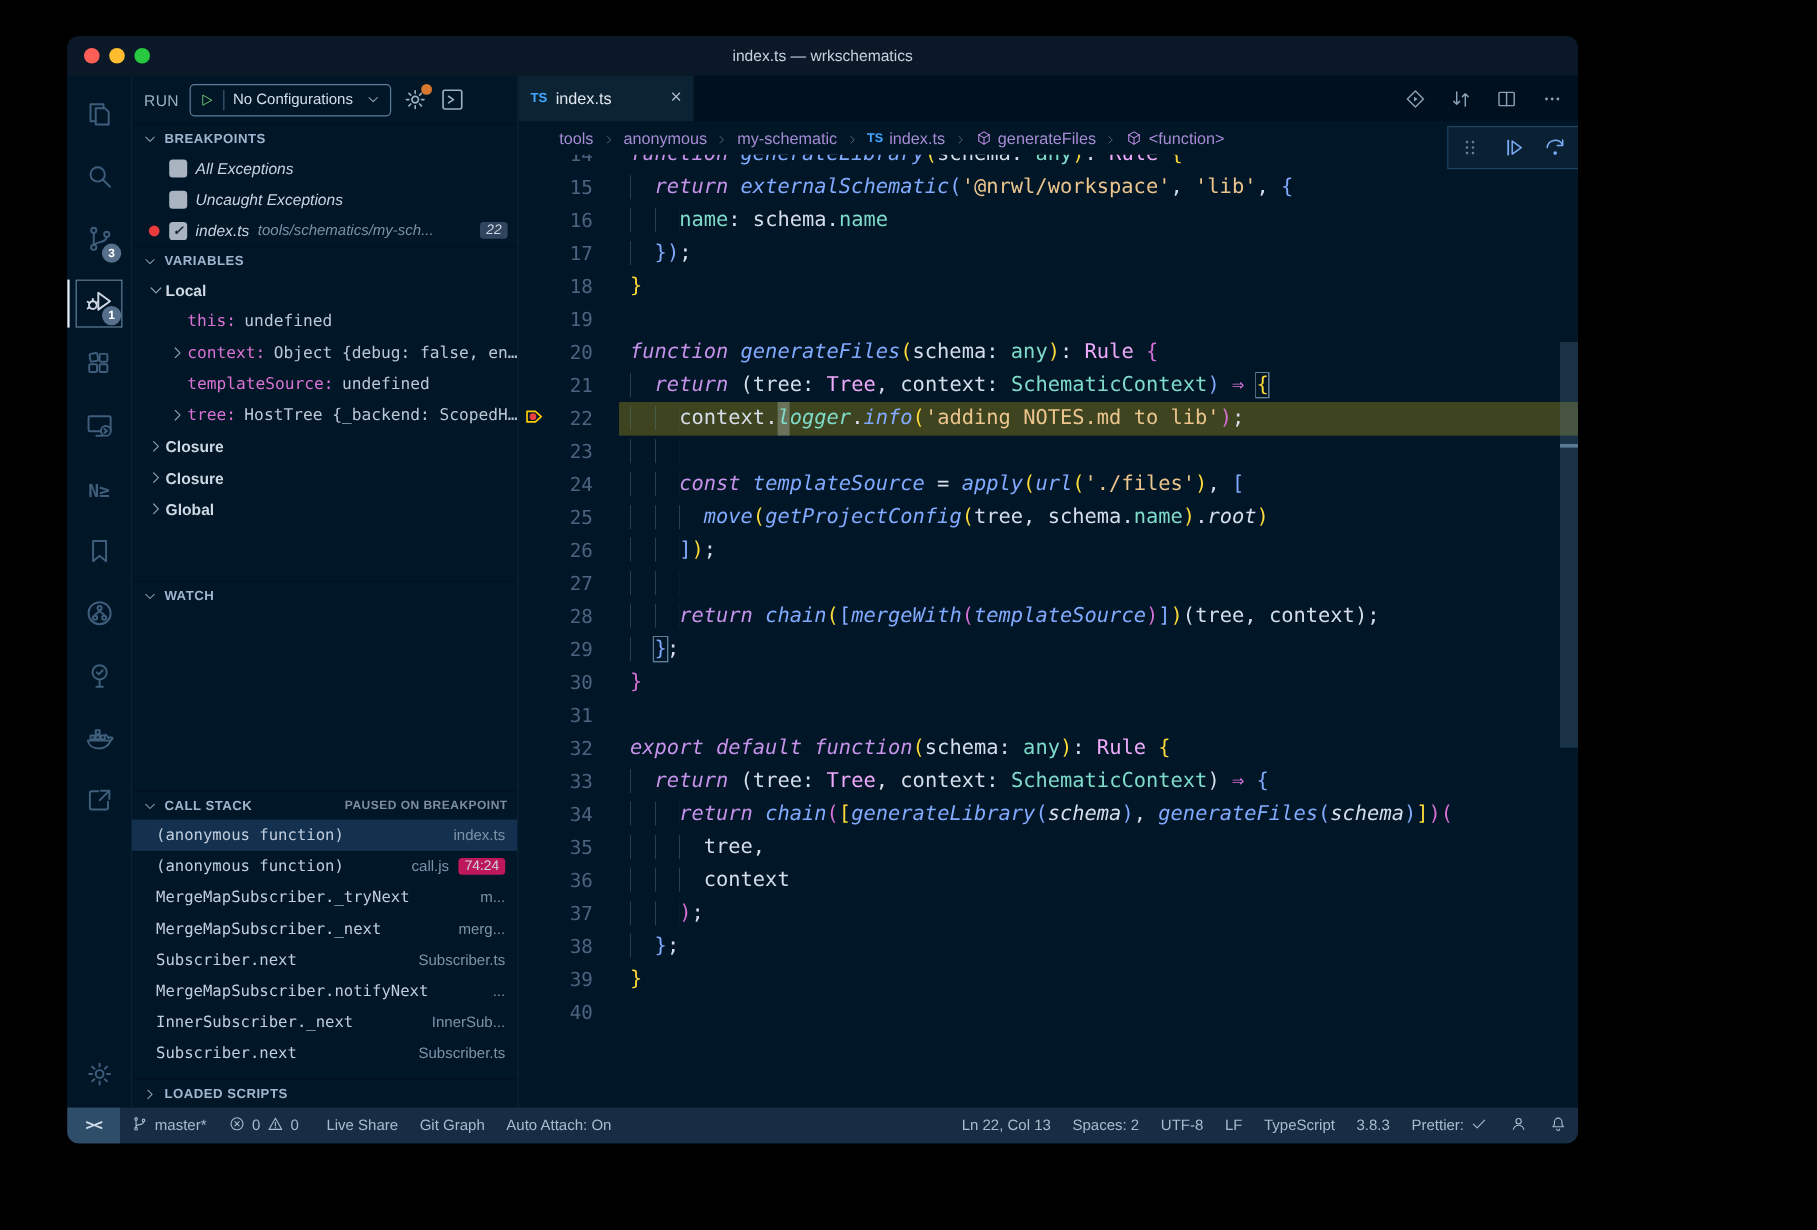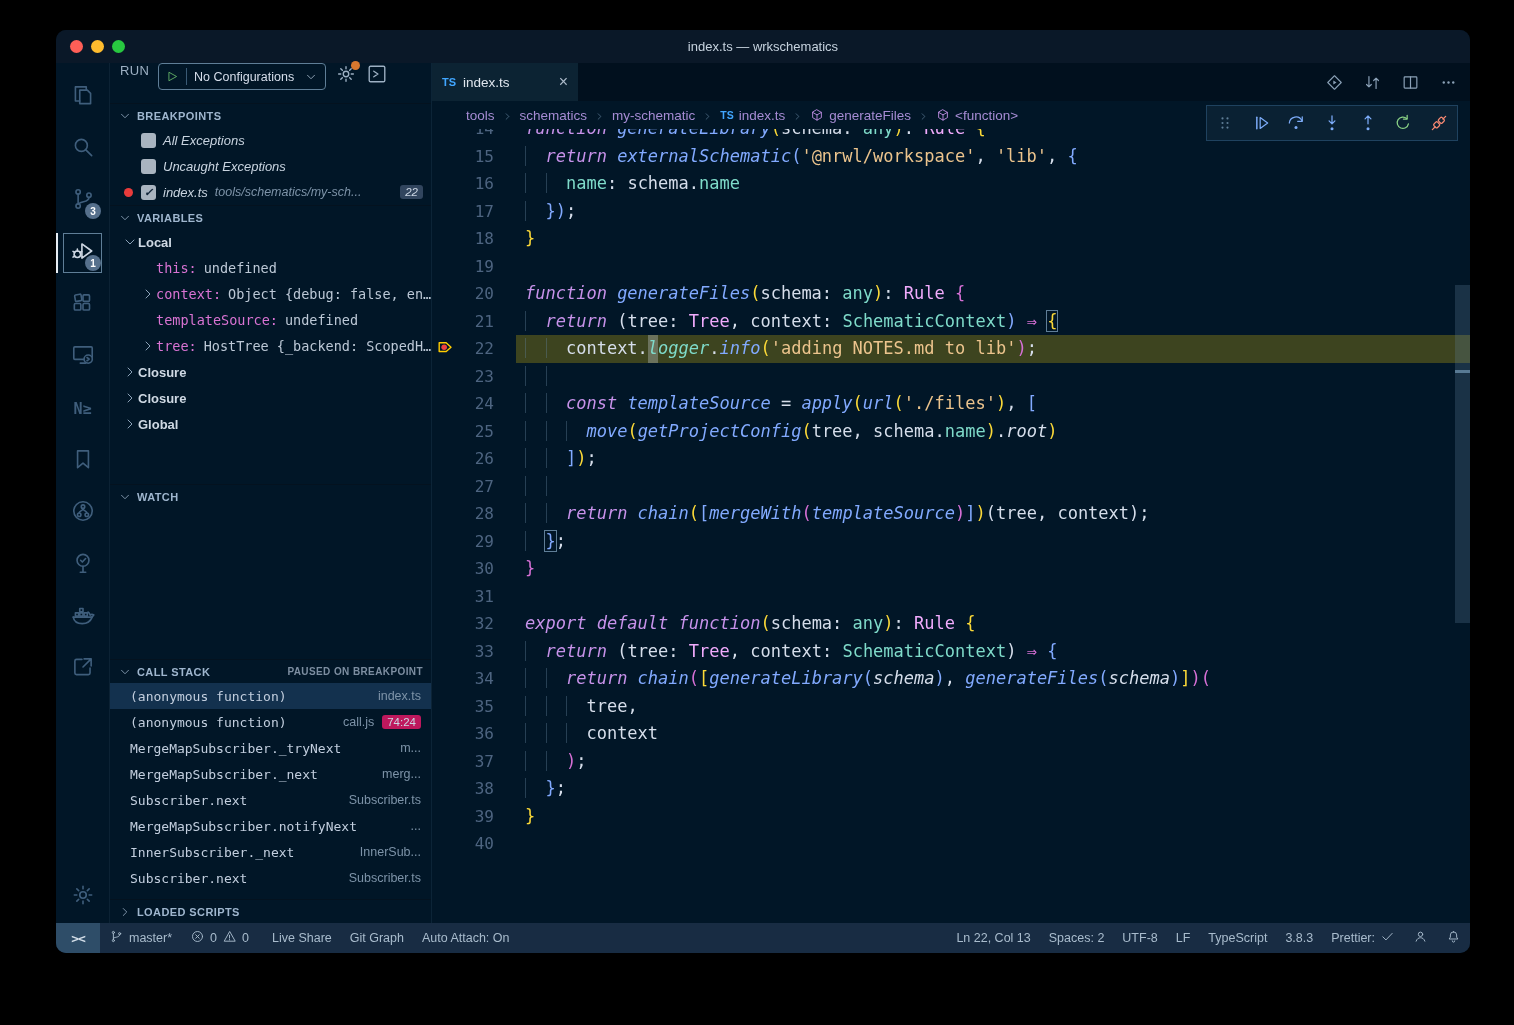--- a/index.html
+++ b/index.html
@@ -1,20 +1,20 @@
 <!DOCTYPE html>
 <html><head>
 <meta charset="utf-8">
 <style>
   * { margin:0; padding:0; box-sizing:border-box; }
   html,body { width:1514px; height:1025px; background:#000; overflow:hidden;
     font-family:"Liberation Sans", sans-serif; }
   svg { stroke:currentColor; fill:none; stroke-width:1.5; stroke-linecap:round; stroke-linejoin:round; }
 
-  .window { position:absolute; left:56px; top:30px; width:1414px; height:923px;
+  .window { position:absolute; left:56px; top:30px; width:1259px; height:923px;
     background:#011627; border-radius:10px; overflow:hidden; display:flex; flex-direction:column; }
 
   
   .titlebar { height:33px; background:#0a1828; position:relative; flex:0 0 auto;
     display:flex; align-items:center; justify-content:center; }
   .traffic { position:absolute; left:14px; top:0; height:100%; display:flex; align-items:center; gap:8px; }
   .tl { width:13px; height:13px; border-radius:50%; }
   .win-title { font-size:13px; color:#c6d2de; }
 
   
@@ -31,21 +31,21 @@
   .ab-item.active .ab-box { position:absolute; left:7px; top:6px; right:7px; bottom:6px; border:1px solid #5f7e97; }
   .ab-badge { position:absolute; right:8px; bottom:8px; min-width:16px; height:16px; border-radius:8px;
     background:#56708c; color:#fff; font-size:10px; font-weight:bold; display:flex; align-items:center;
     justify-content:center; padding:0 4px; }
   .ab-text { font-family:"DejaVu Sans Mono",monospace; font-size:15px; font-weight:bold; }
   .ab-spacer { flex:1; }
 
   
   .sidebar { width:322px; flex:0 0 auto; display:flex; flex-direction:column;
     border-right:1px solid #0c2437; min-height:0; font-size:13px; color:#c9d4e0; }
-  .runbar { height:40px; flex:0 0 auto; display:flex; align-items:flex-start; padding:0 10px; gap:9px; }
+  .runbar { height:40px; flex:0 0 auto; display:flex; align-items:center; padding:0 10px; gap:9px; }
   .run-label { color:#9db0c3; font-size:13px; letter-spacing:.3px; }
   .run-select { width:168px; height:27px; border:1px solid #5f7e97; border-radius:4px;
     display:flex; align-items:center; padding:0 7px; gap:7px; cursor:pointer; }
   .run-select .play { color:#6fc36f; width:13px; height:13px; flex:0 0 auto; }
   .run-select .sep { width:1px; height:17px; background:#3a5a75; }
   .run-select .cfg { flex:1; color:#d6deeb; font-size:12.5px; white-space:nowrap; }
   .run-select .chev { width:14px; height:14px; color:#9db0c3; }
   .gear-wrap { position:relative; width:22px; height:22px; color:#9db0c3; cursor:pointer; }
   .gear-wrap svg { width:22px; height:22px; }
   .gear-dot { position:absolute; right:-3px; top:-2px; width:9px; height:9px; border-radius:50%; background:#d9782f; }
@@ -480,21 +480,21 @@
       </div>
 
       <div class="breadcrumbs">
           <span class="bc-item">
             <span>tools</span>
           </span>
           <span class="bc-sep"><svg viewBox="0 0 24 24">
               <path d="M9 6l6 6-6 6"></path>
             </svg></span>
           <span class="bc-item">
-            <span>schematics</span>
+            <span>anonymous</span>
           </span>
           <span class="bc-sep"><svg viewBox="0 0 24 24">
               <path d="M9 6l6 6-6 6"></path>
             </svg></span>
           <span class="bc-item">
             <span>my-schematic</span>
           </span>
           <span class="bc-sep"><svg viewBox="0 0 24 24">
               <path d="M9 6l6 6-6 6"></path>
             </svg></span>

